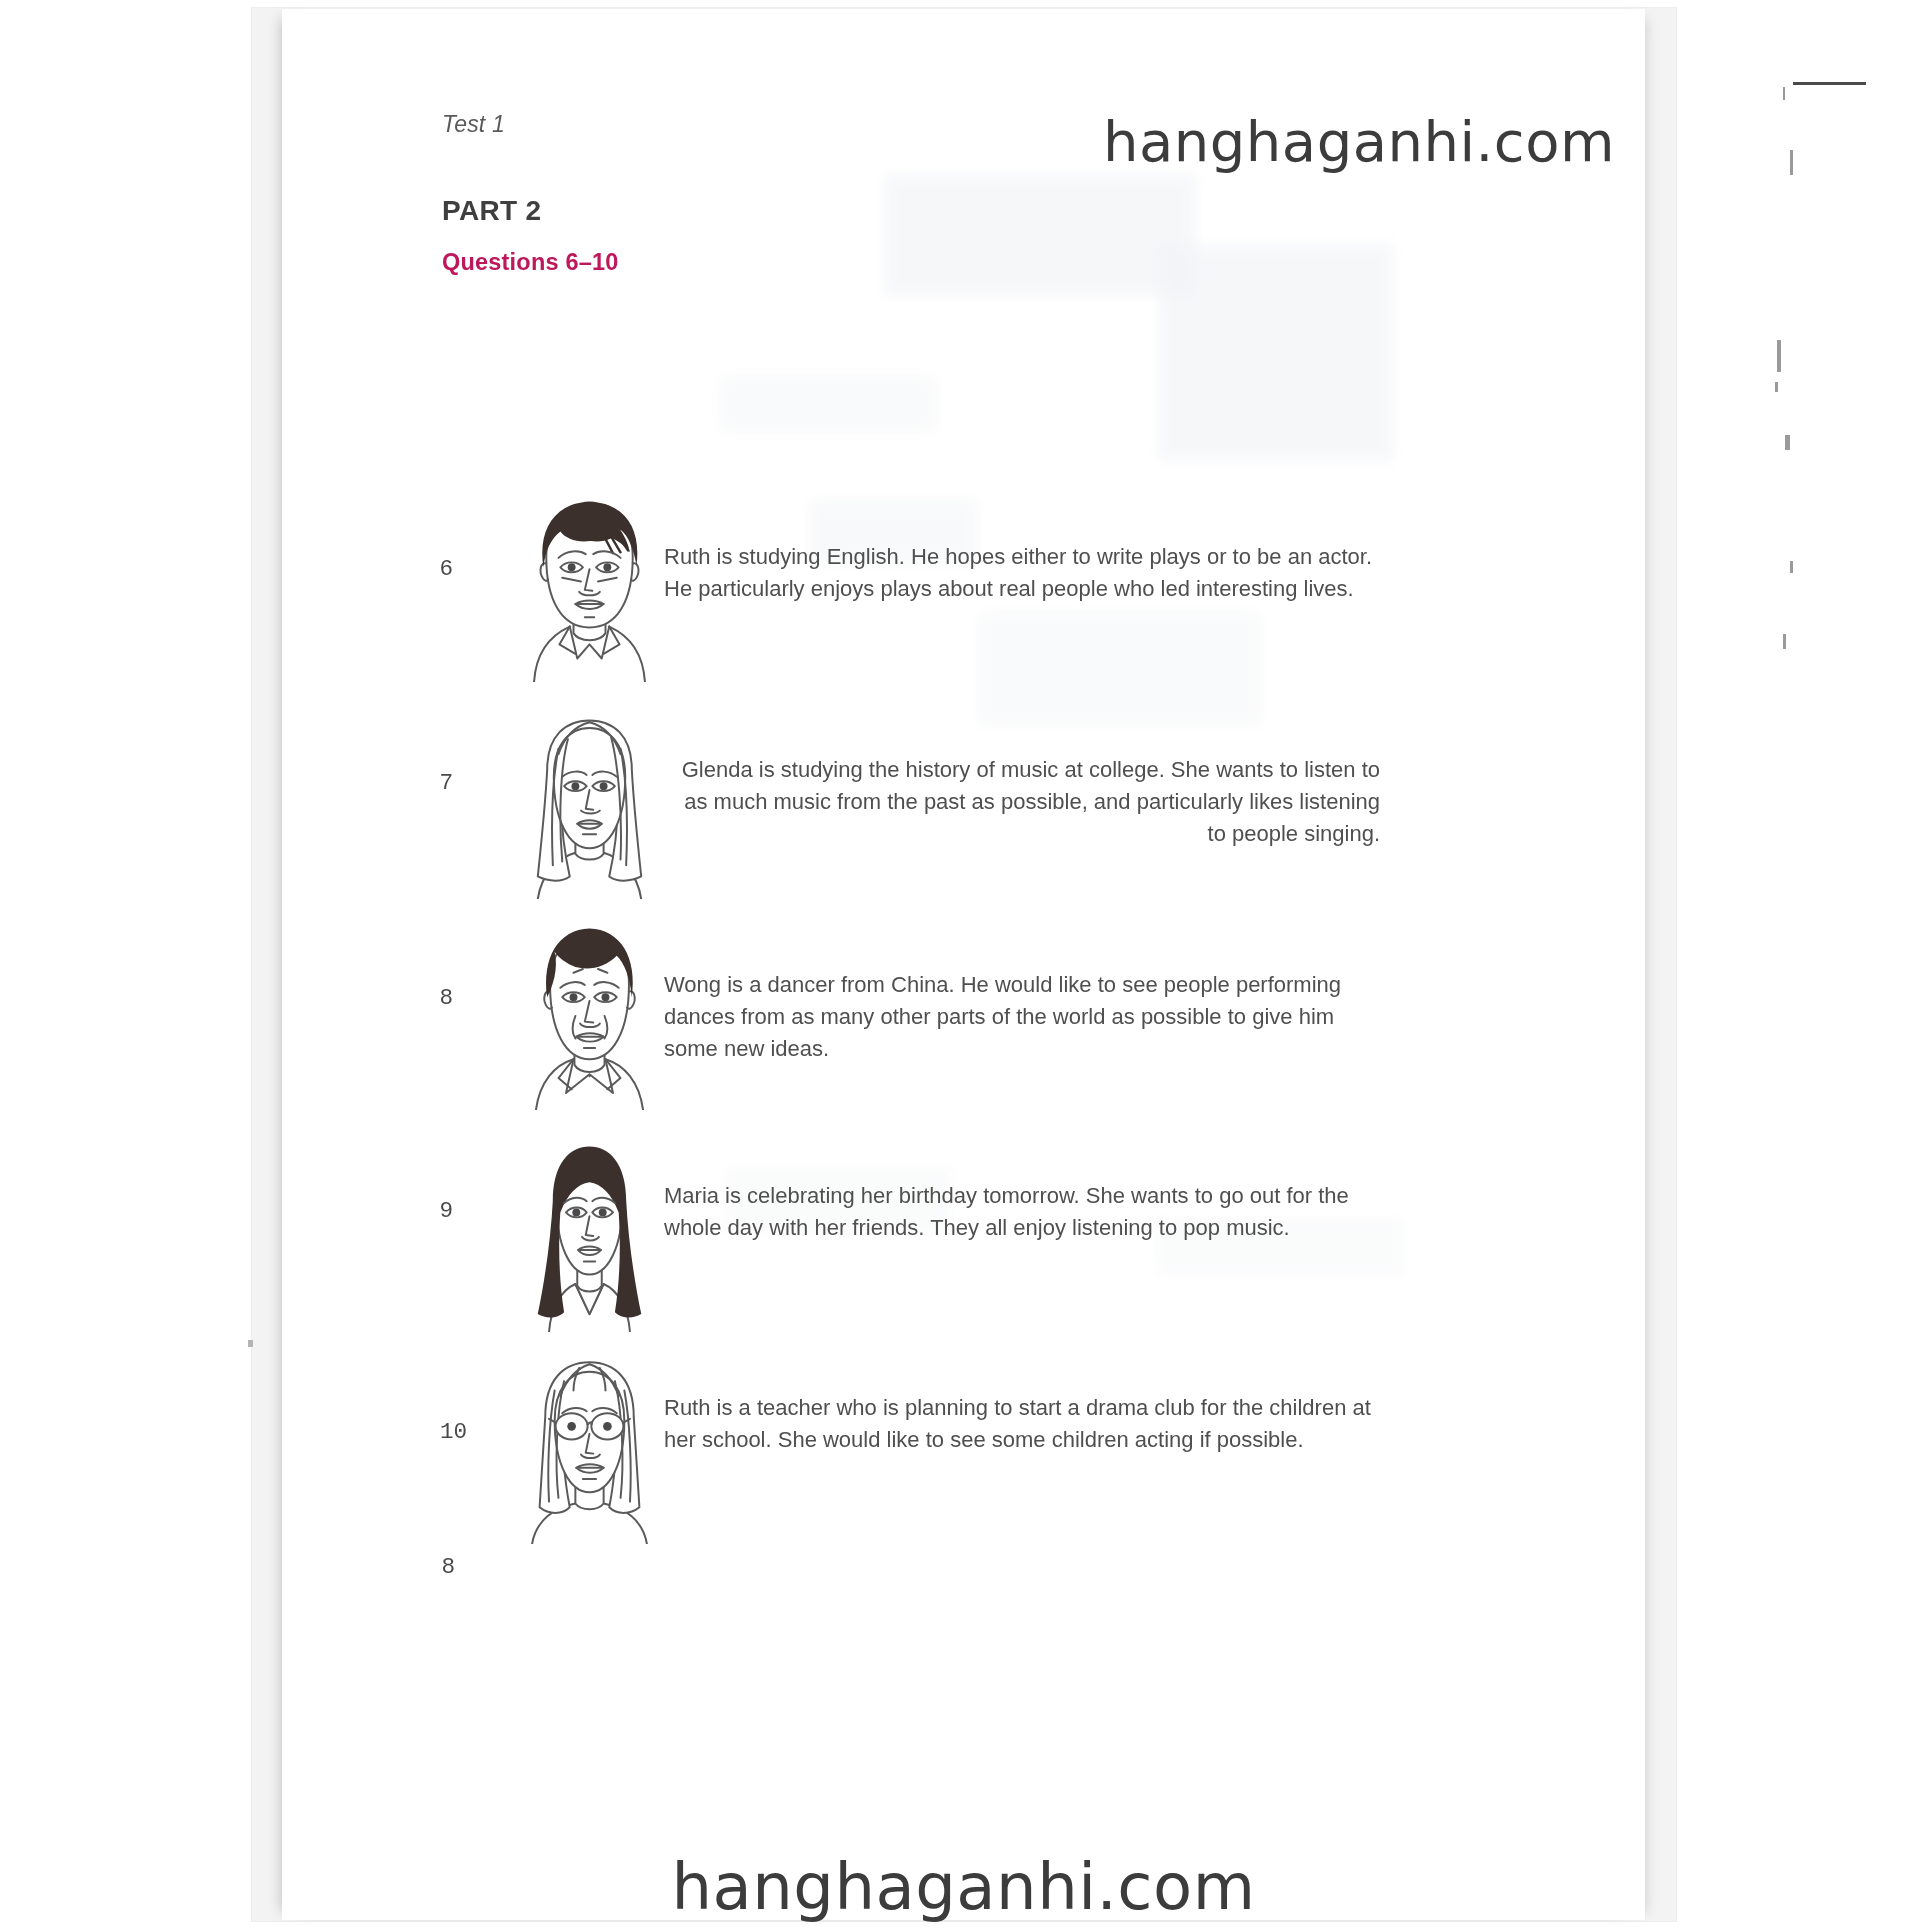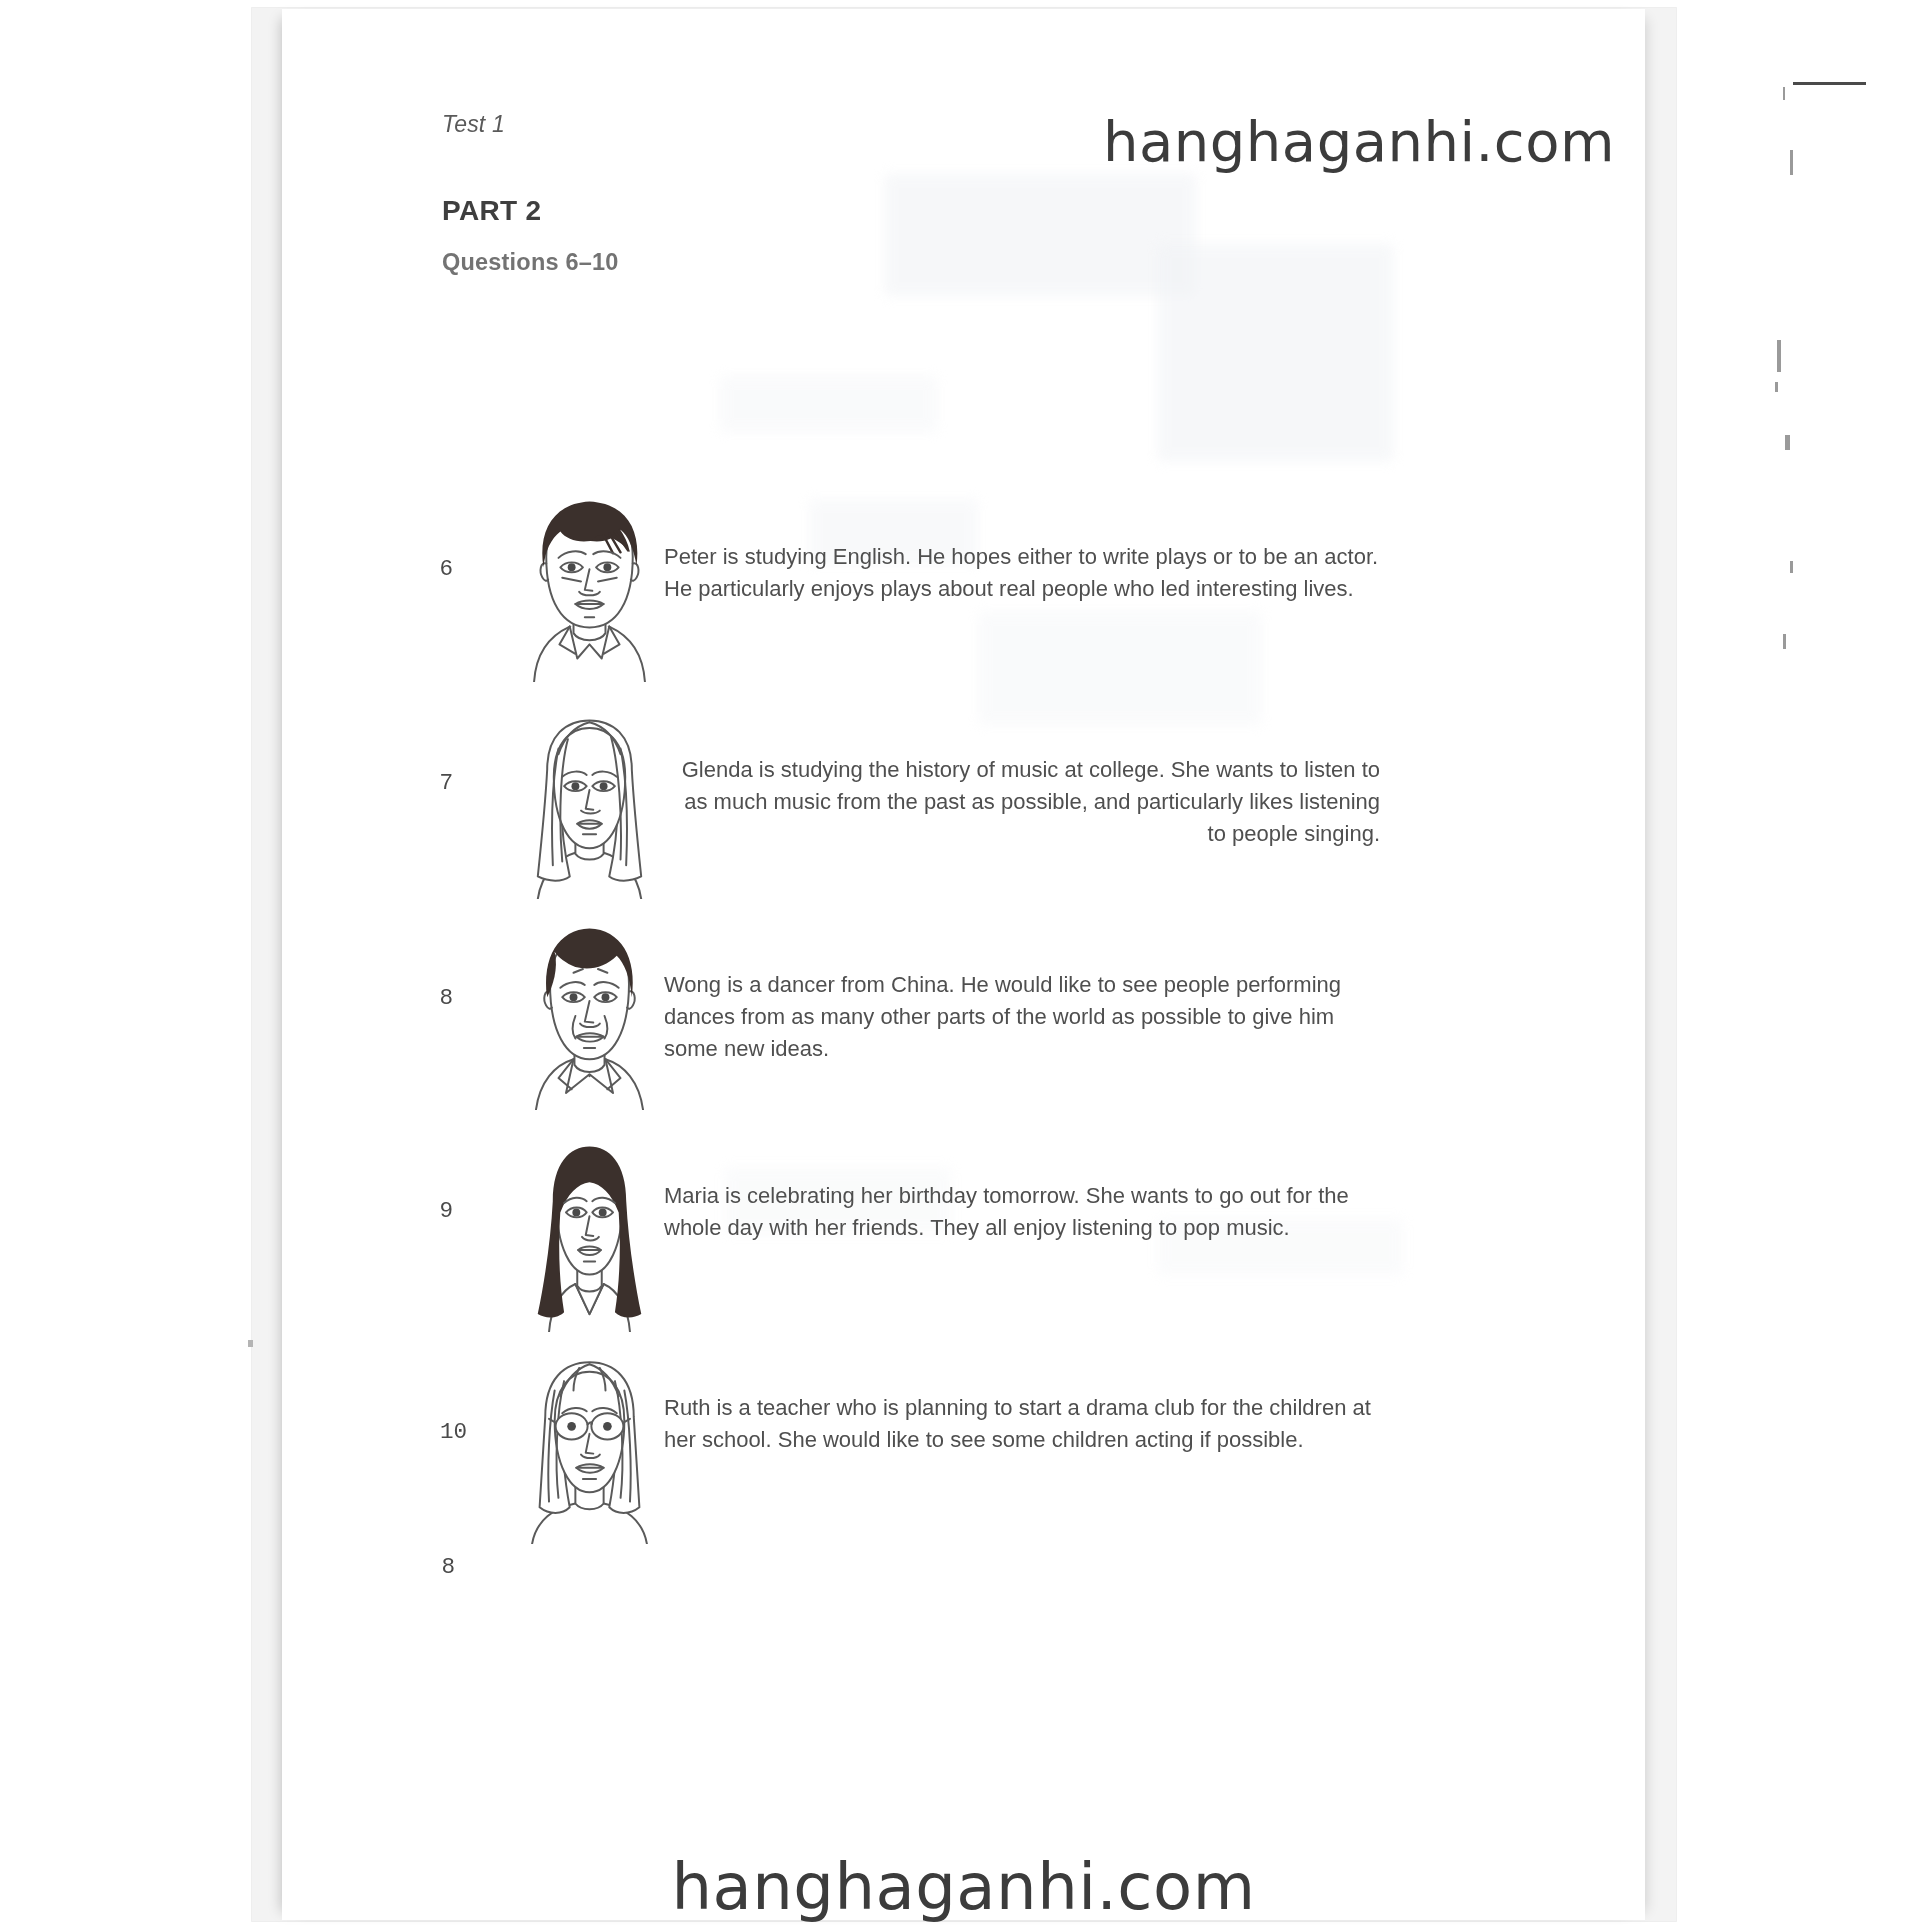--- a/index.html
+++ b/index.html
@@ -126,21 +126,21 @@
     color: #3f3f3f;
     letter-spacing: 0.3px;
   }
 
   #questions-range {
     position: absolute;
     left: 160px;
     top: 240px;
     font-size: 23.5px;
     font-weight: bold;
-    color: #737373;
+    color: #be185d;
     letter-spacing: 0.2px;
   }
 
   
   #instructions {
     position: absolute;
     left: 158px;
     top: 285px;
     width: 866px;
   }
@@ -293,21 +293,21 @@
               <path d="M84 104 C88 109 102 109 106 104"></path>
 
               <path d="M80 117 C88 112 102 112 110 117 C102 124 88 124 80 117 Z" fill="#ffffff"></path>
               <path d="M80 117 L110 117"></path>
 
               <path d="M90 131 L100 131"></path>
             </g>
           </svg>
         </div>
 
-        <div class="q-text" style="top:47px;">Peter is studying English. He hopes either to write plays or to be an actor. He particularly enjoys plays about real people who led interesting lives.</div>
+        <div class="q-text" style="top:47px;">Ruth is studying English. He hopes either to write plays or to be an actor. He particularly enjoys plays about real people who led interesting lives.</div>
       </div>
 
       <div class="question-row" style="top:702px;">
         <div class="q-number" style="top:58px;">7</div>
 
         <div class="q-portrait">
           <svg width="179" height="188" viewBox="0 0 190 200">
             <g fill="none" stroke="#5a5a5a" stroke-width="2.1" stroke-linecap="round" stroke-linejoin="round">
 
               <path d="M40 200 C44 172 62 156 82 150 L108 150 C128 156 146 172 150 200" fill="#ffffff"></path>

